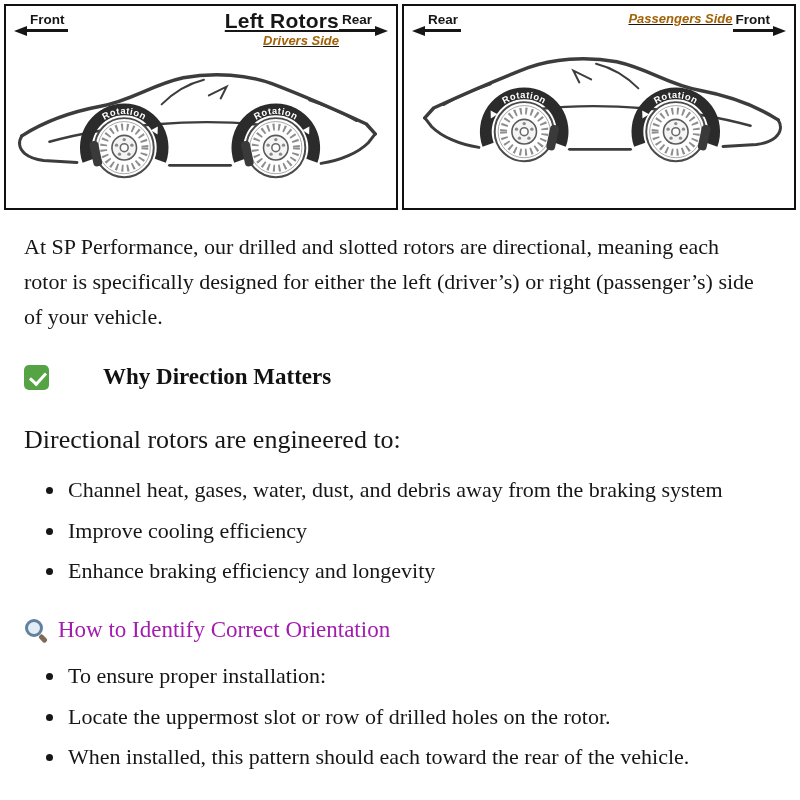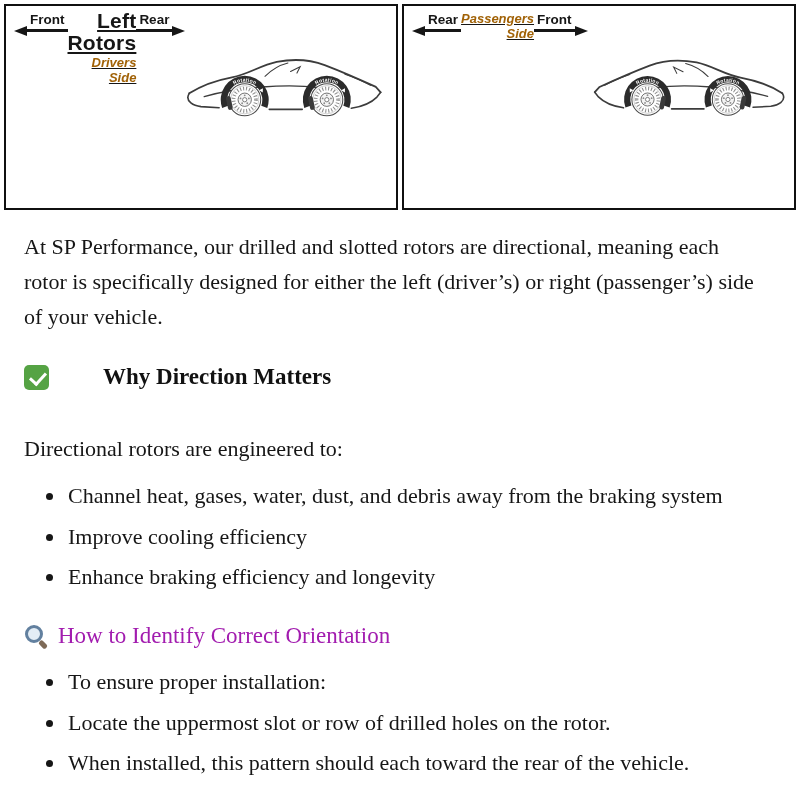--- a/index.html
+++ b/index.html
@@ -1,38 +1,38 @@
 <!DOCTYPE html>
 <html><head>
 <meta charset="utf-8">
 <style>
   html,body { margin:0; padding:0; background:#ffffff; }
   body { width:800px; height:800px; overflow:hidden; font-family:"Liberation Serif", serif; color:#161616; }
 
   
   .diagram { display:flex; gap:4px; margin:4px 4px 0 4px; }
-  .panel { flex:1; border:2.5px solid #101010; background:#fff; height:206px; box-sizing:border-box; padding:4px 8px 0 8px; display:flex; }
+  .panel { flex:1; border:2.5px solid #101010; background:#fff; height:206px; box-sizing:border-box; padding:4px 8px 0 8px; display:flex; flex-direction:column; }
   .panel-header { display:flex; justify-content:space-between; align-items:flex-start; }
   .panel-titles { flex:1; text-align:right; font-family:"Liberation Sans",sans-serif;text-decoration:underline; }
   .panel-title { font-weight:700; font-size:21px; letter-spacing:.2px; line-height:1.05; }
   .panel-subtitle { font-weight:700; font-style:italic; font-size:13px; color:#a16207; margin-top:1px; }
 
   .dir { display:inline-flex; align-items:flex-end; font-family:"Liberation Sans",sans-serif; font-weight:700; font-size:13.5px; margin-top:3px; }
   .dir-lbl { border-bottom:3px solid #161616; padding:0 3px 1px 3px; line-height:1.1; }
   .tri { width:0; height:0; border-top:5.5px solid transparent; border-bottom:5.5px solid transparent; align-self:flex-end; margin-bottom:-4px; }
   .tri-left  { border-right:13px solid #161616; }
   .tri-right { border-left:13px solid #161616; }
 
   .car { width:100%; height:152px; margin-top:2px; }
   .rot-txt { font:700 9.5px "Liberation Sans",sans-serif; fill:#ffffff; letter-spacing:.5px; }
 
   
   .content { padding:0 44px 0 24px; }
   .intro { margin:20px 0 0 0; font-size:22px; line-height:1.58; }
-  .lead  { margin:40px 0 0 0; font-size:22px; line-height:1.5; }
+  .lead  { margin:28px 0 0 0; font-size:26px; line-height:1.5; }
   h2 { margin:28px 0 0 0; font-size:23px; line-height:1.3; display:flex; align-items:center; }
   h2 .h-txt { display:inline-block; }
   .h-bold { font-weight:700; color:#111;gap:44px; }
   .h-reg  { font-weight:400; color:#a21caf; }
   ul { margin:14px 0 0 0; padding-left:42px; }
   li { font-size:22px; line-height:1.52; margin:0 0 7px 0; padding-left:2px; }
 
   
   .check-icon { display:inline-block; width:25px; height:25px; background:#55a344; border-radius:5px; position:relative; margin-right:10px; flex:0 0 auto; }
   .check-icon::after { content:""; position:absolute; left:8.5px; top:4px; width:7px; height:13px; border:solid #fff; border-width:0 3.5px 3.5px 0; transform:rotate(42deg); }

